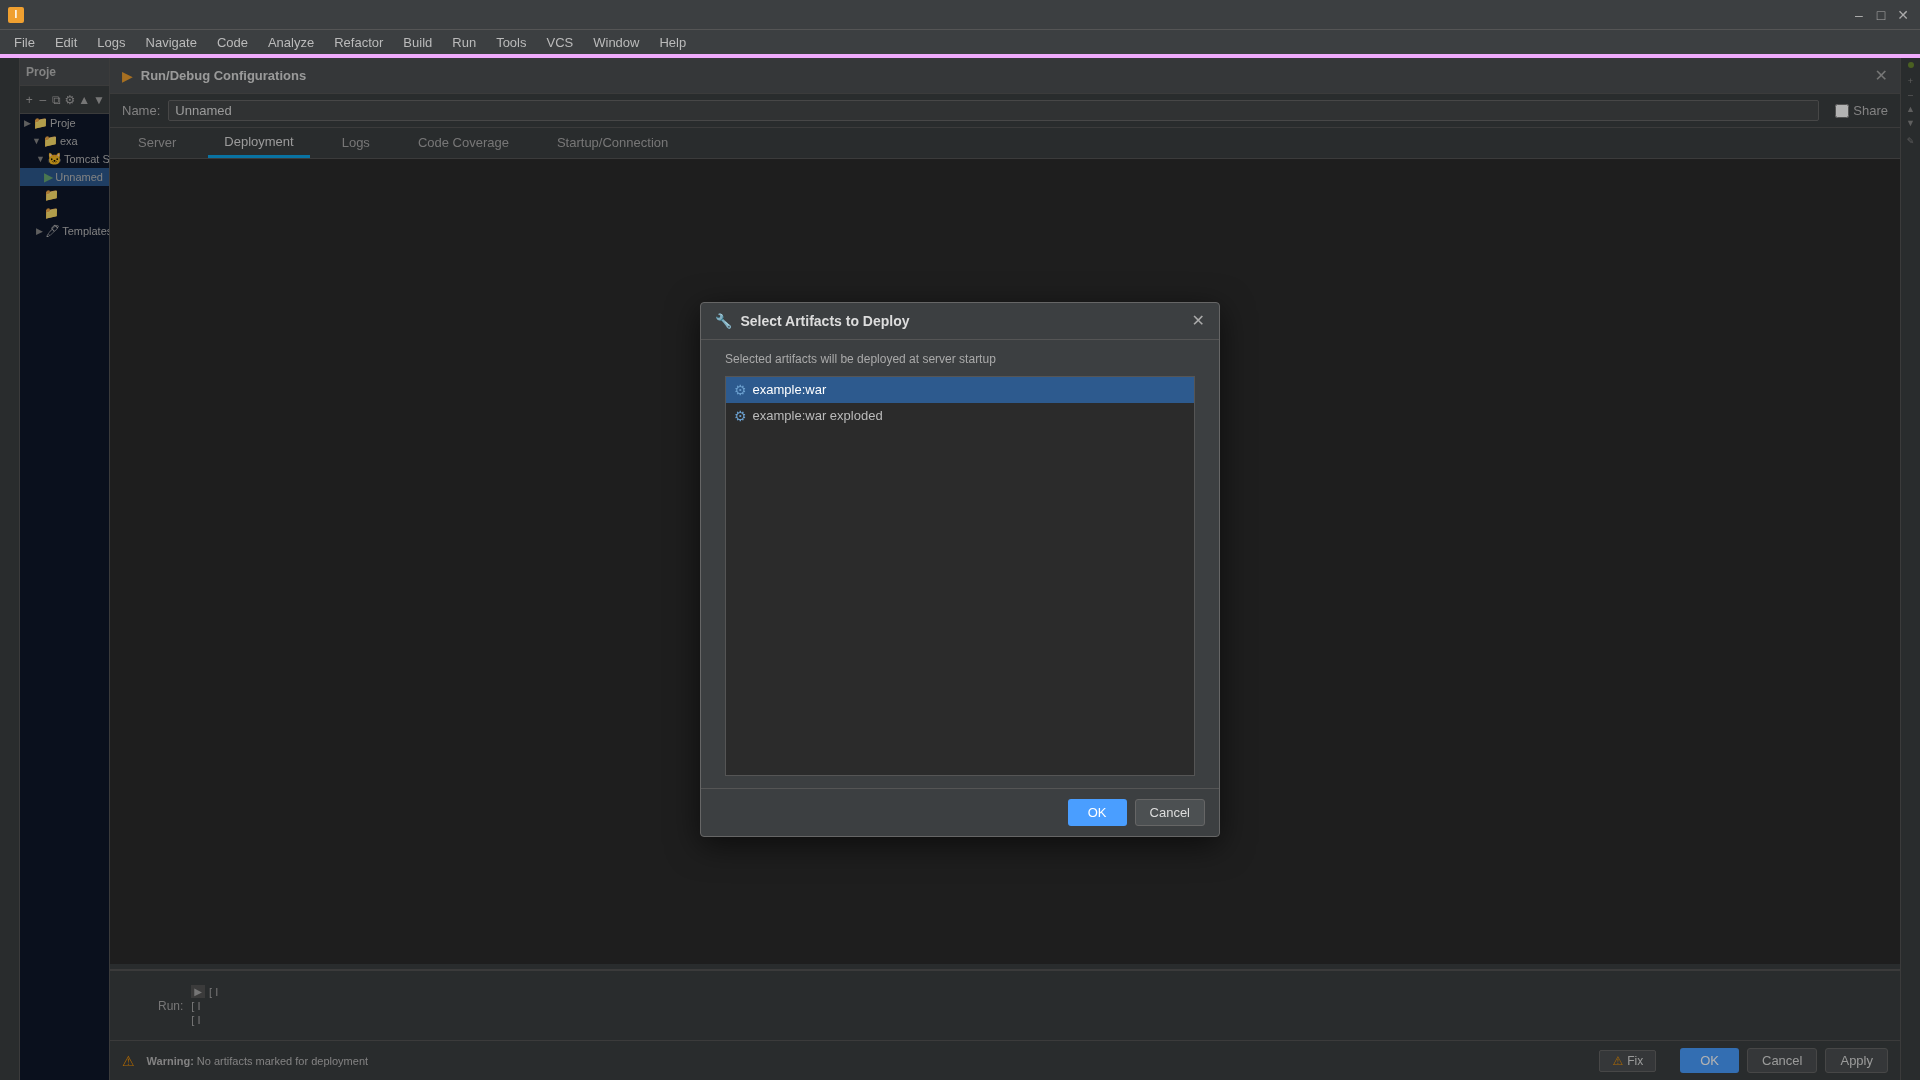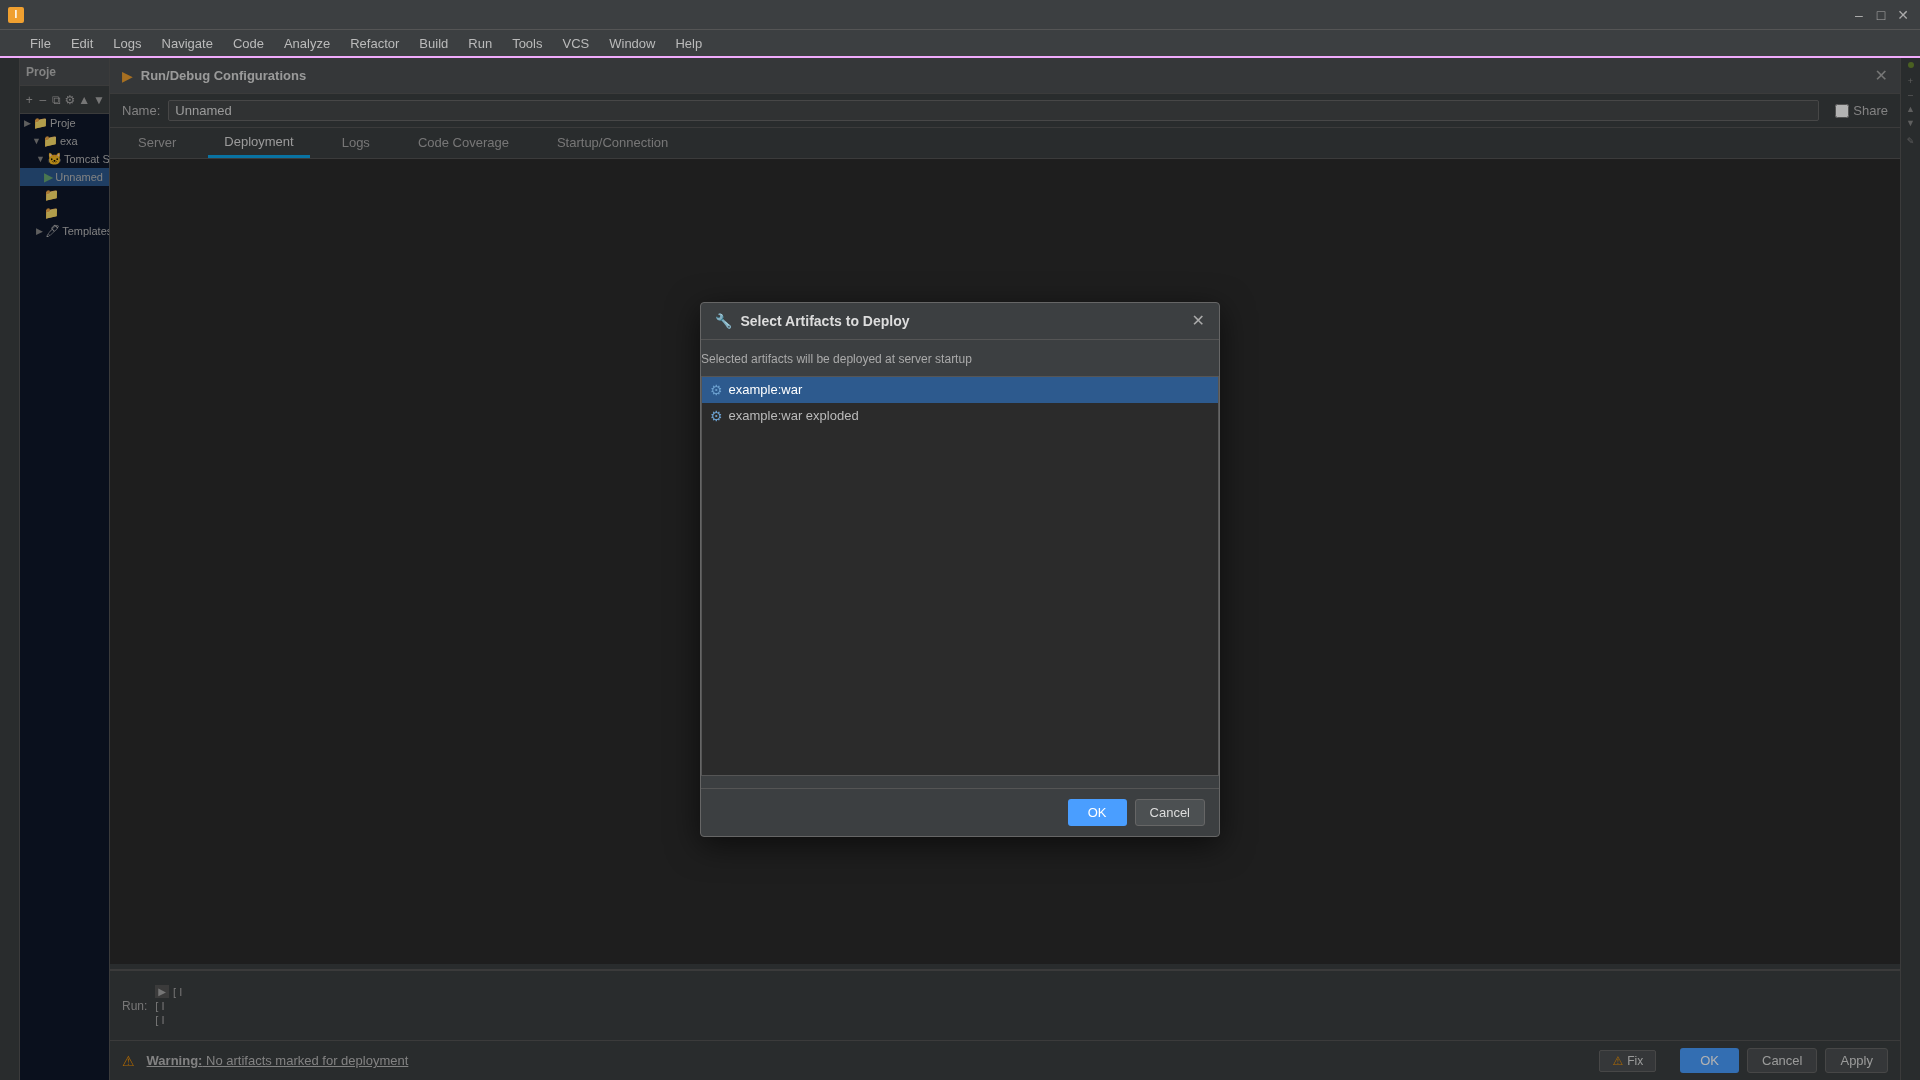--- a/index.html
+++ b/index.html
@@ -46,22 +46,22 @@
       display: flex; align-items: center; justify-content: center;
       color: #aaa; font-size: 14px; cursor: pointer;
     }
 
     
     .menu-bar {
       height: 28px;
       background: #3c3f41;
       display: flex;
       align-items: center;
-      padding: 0 20px;
-      border-bottom: 2px solid #f0abfc;
+      padding: 0 4px;
+      border-bottom: 4px solid #f0abfc;
     }
     .menu-item {
       padding: 4px 10px;
       color: #bbbbbb;
       font-size: 13px;
       cursor: pointer;
     }
 
     
     .project-panel {
@@ -182,21 +182,21 @@
       display: flex;
       align-items: center;
       padding: 0 12px;
       gap: 12px;
       position: absolute;
       bottom: 0;
       left: 0;
       right: 0;
     }
     .warning-icon { color: #ff9800; font-size: 14px; }
-    .warning-text { color: #bbbbbb; font-size: 13px; text-decoration: underline; }
+    .warning-text { color: #bbbbbb; font-size: 11px; }
     .fix-btn {
       background: #4c5052;
       border: 1px solid #666;
       color: #dddddd;
       padding: 3px 12px;
       font-size: 12px;
       cursor: pointer;
       border-radius: 2px;
       display: flex; align-items: center; gap: 4px;
       margin-left: auto;
@@ -270,21 +270,21 @@
       color: #dddddd;
       flex: 1;
     }
     .modal-close {
       cursor: pointer;
       color: #aaa;
       font-size: 16px;
       line-height: 1;
     }
     .modal-body {
-      padding: 12px 0;
+      padding: 12px 24px;
     }
     .modal-subtitle {
       font-size: 12px;
       color: #aaaaaa;
       margin-bottom: 10px;
     }
     .artifact-list {
       background: #2b2b2b;
       border: 1px solid #555;
       min-height: 400px;
@@ -437,21 +437,21 @@
         <div class="tab-item">Logs</div>
         <div class="tab-item">Code Coverage</div>
         <div class="tab-item">Startup/Connection</div>
       </div>
 
       <div style="flex:1; background:#2b2b2b; height:calc(100% - 36px - 36px - 34px);">
       </div>
     </div>
 
     <div style="height:70px; background:#3c3f41; border-top:1px solid #555; display:flex; align-items:center; padding:0 12px; gap:8px;">
-      <span style="color:#aaa; font-size:12px;">Run:</span>
+      <span style="color:#aaa; font-size:12px;margin-left:36px;">Run:</span>
       <div style="display:flex; flex-direction:column; gap:2px;">
         <div style="font-size:11px; color:#aaa; display:flex; align-items:center; gap:4px;">
           <span style="background:#555; padding:1px 3px; font-size:10px;">▶</span>
           <span>[ I</span>
         </div>
         <div style="font-size:11px; color:#aaa; display:flex; align-items:center; gap:4px;">
           <span>[ I</span>
         </div>
         <div style="font-size:11px; color:#aaa; display:flex; align-items:center; gap:4px;">
           <span>[ I</span>

